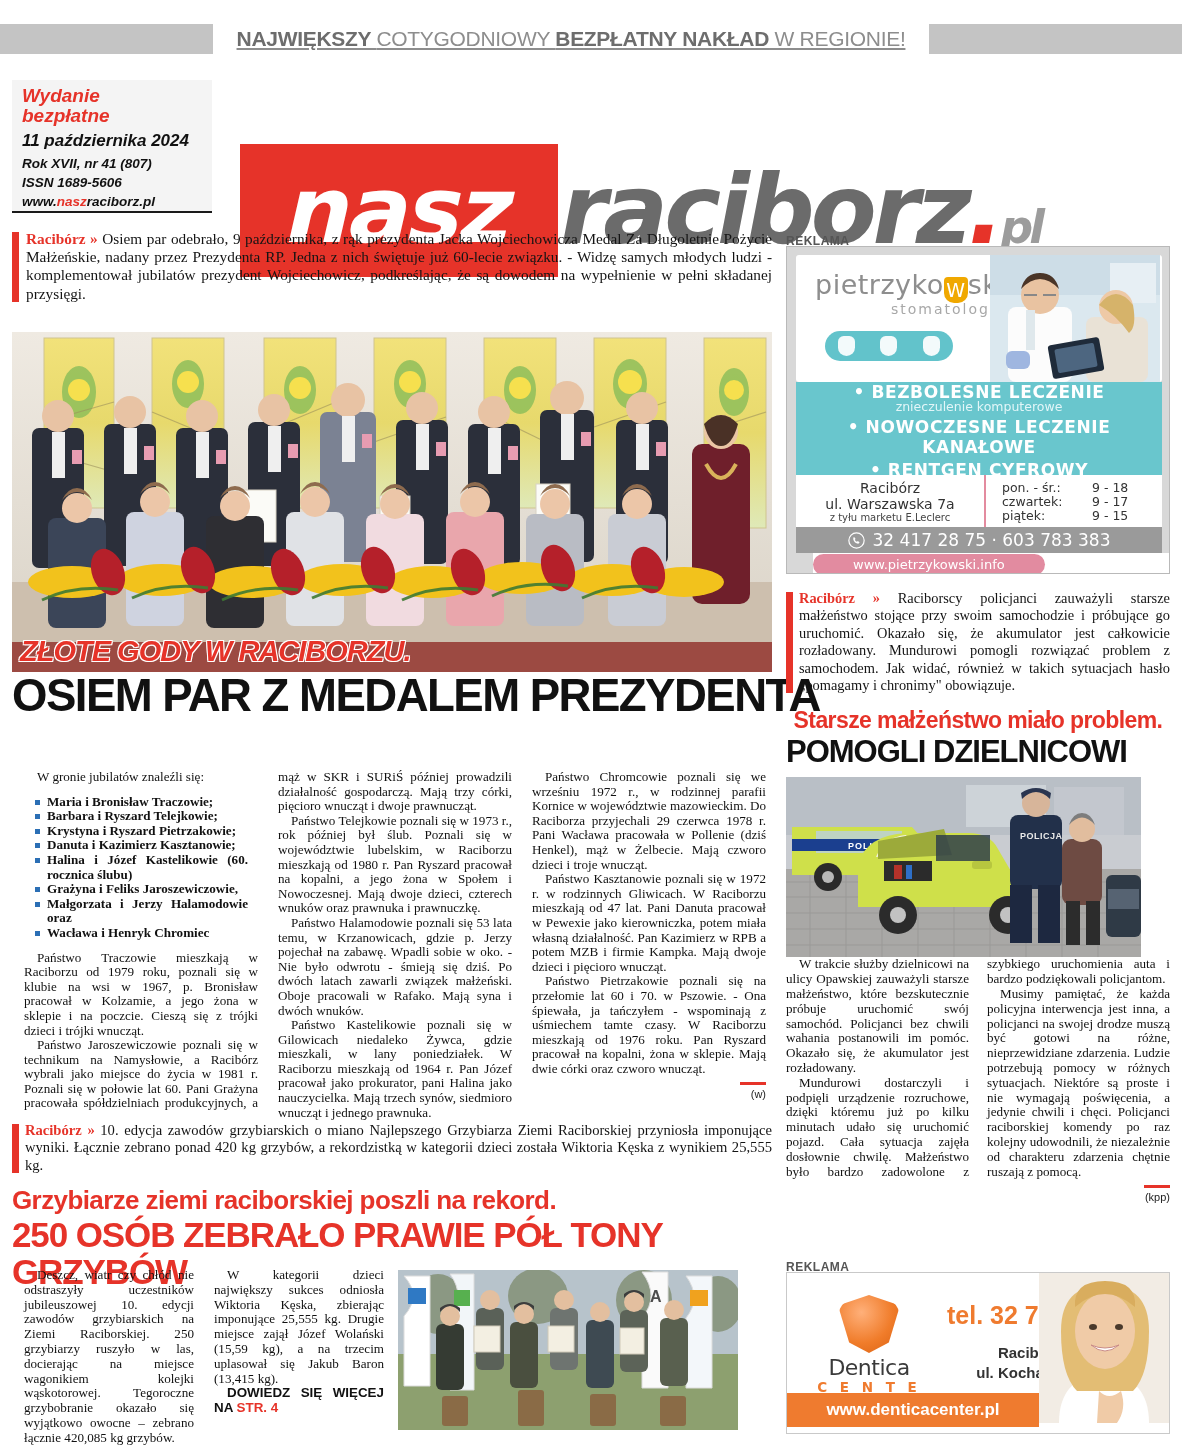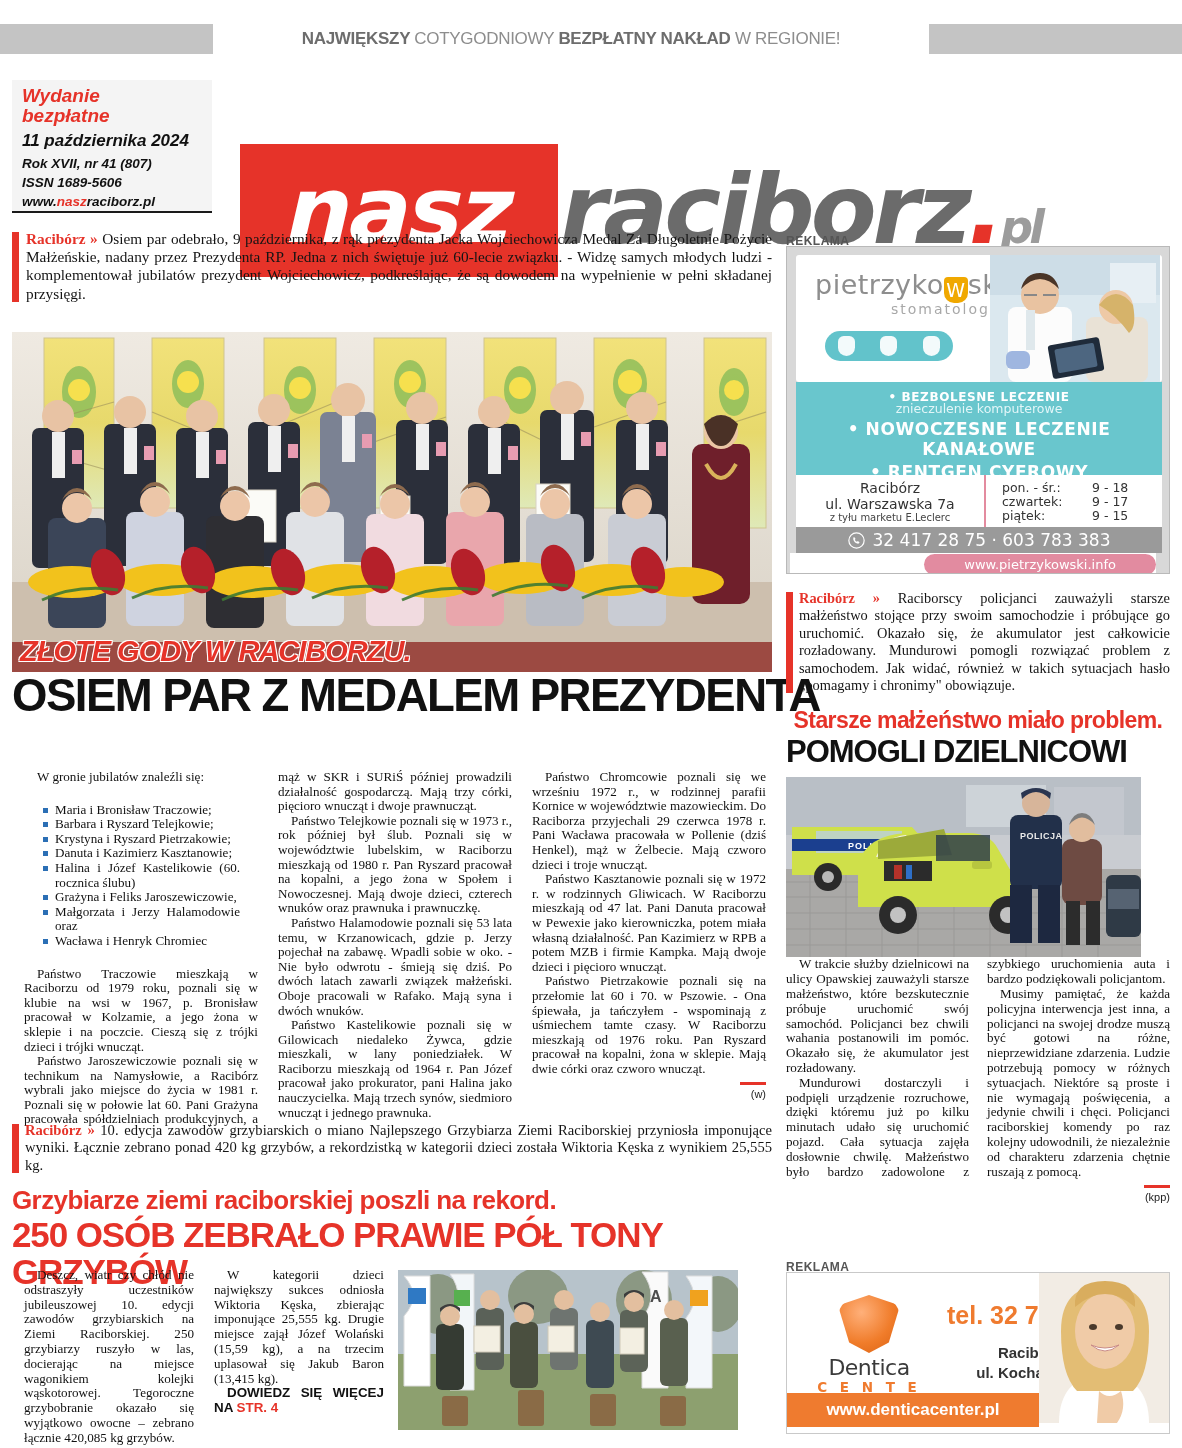--- a/index.html
+++ b/index.html
@@ -18,22 +18,23 @@
     position:absolute;left:0;top:24px;width:1182px;height:30px;
     background:#c4c4c4;
   }
   .topbar-inner{
     position:absolute;left:213px;top:0;width:716px;height:30px;
     background:#ffffff;
     display:flex;align-items:center;justify-content:center;
   }
   .topbar-text{
     font-family:"Liberation Sans", sans-serif;
-    font-size:17px;letter-spacing:-0.3px;white-space:nowrap;
+    font-size:21px;letter-spacing:-0.3px;white-space:nowrap;
     color:#8d8d8d;
+    text-decoration:underline;
   }
   .topbar-text b{color:#6d6d6d;font-weight:bold;}
 
   
   .masthead{position:absolute;left:0;top:66px;width:1182px;height:160px;}
   .mast-left{
     position:absolute;left:12px;top:14px;width:200px;height:133px;
     background:#f4f4f4;border-bottom:2px solid #1a1a1a;
     padding:6px 0 0 10px;box-sizing:border-box;
     font-family:"Liberation Sans", sans-serif;
@@ -109,21 +110,21 @@
   }
 
   
   .cols3{
     position:absolute;left:24px;top:770px;width:742px;
     column-count:3;column-gap:20px;column-rule:0;
     font-family:"Liberation Serif", serif;font-size:13.1px;line-height:14.6px;
     text-align:justify;color:#111;
   }
   .cols3 p{margin:0;text-indent:13px;}
-  .cols3 ul{list-style:none;margin:18px;padding:0;}
+  .cols3 ul{list-style:none;margin:10px;padding:0;font-weight:bold;}
   .cols3 li{position:relative;padding-left:13px;text-indent:0;}
   .cols3 li:before{
     content:"";position:absolute;left:1px;top:5px;width:5px;height:5px;background:#2b6fb5;
   }
   .endmark{
     display:block;text-align:right;margin-top:6px;
   }
   .endmark .bar{display:block;width:26px;height:3px;background:#e63329;margin-left:auto;margin-bottom:2px;}
   .endmark .sig{font-family:"Liberation Sans", sans-serif;font-size:11px;color:#222;}
 
@@ -153,43 +154,43 @@
   }
   .pz-tooth{width:17px;height:20px;background:#ffffff;border-radius:6px 6px 9px 9px;opacity:.92;}
   .pz-photo{
     position:absolute;right:9px;top:8px;width:170px;height:127px;
     background:#cfe0ea;overflow:hidden;
   }
   .pz-band{
     position:absolute;left:9px;top:135px;width:366px;height:93px;background:#69c6cd;
     color:#fff;font-family:"DejaVu Sans", sans-serif;text-align:center;
   }
-  .pz-band .b1{font-size:12px;font-weight:bold;letter-spacing:.6px;margin-top:8px;}
+  .pz-band .b1{font-size:17px;font-weight:bold;letter-spacing:.6px;}
   .pz-band .b1s{font-size:12.5px;color:#e2f6f8;margin-top:-3px;}
   .pz-band .b2{font-size:17px;font-weight:bold;letter-spacing:.6px;margin-top:3px;}
   .pz-band .b3{font-size:17px;font-weight:bold;letter-spacing:.6px;margin-top:3px;}
   .pz-info{
     position:absolute;left:9px;top:228px;width:366px;height:52px;background:#fff;
     font-family:"DejaVu Sans", sans-serif;display:flex;
   }
   .pz-addr{width:190px;text-align:center;padding-top:5px;border-right:2px solid #e38b9f;box-sizing:border-box;}
   .pz-addr .a1{font-size:14px;color:#333;}
   .pz-addr .a2{font-size:14px;color:#333;}
   .pz-addr .a3{font-size:10px;color:#444;}
   .pz-hours{flex:1;padding:6px 0 0 16px;font-size:12.5px;color:#333;}
   .pz-hours .row{display:flex;gap:22px;line-height:14px;}
   .pz-hours .lab{width:68px;}
   .pz-phone{
     position:absolute;left:9px;top:280px;width:366px;height:26px;background:#9a9a9a;
     color:#fff;font-family:"DejaVu Sans", sans-serif;font-size:17px;
     display:flex;align-items:center;justify-content:center;gap:8px;
   }
   .pz-url{
-    position:absolute;left:3px;top:306px;width:366px;height:22px;background:#fff;
-    display:flex;align-items:center;justify-content:flex-end;
+    position:absolute;left:26px;top:306px;width:366px;height:22px;background:#fff;
+    display:flex;align-items:center;justify-content:flex-start;
   }
   .pz-url span{
     background:#e28ba0;color:#fff;font-family:"DejaVu Sans", sans-serif;font-size:13px;
     border-radius:11px;padding:3px 40px;
   }
 
   
   .pol-lede{
     position:relative;padding-left:13px;margin-top:16px;
     font-family:"Liberation Serif", serif;font-size:14.4px;line-height:17.4px;

